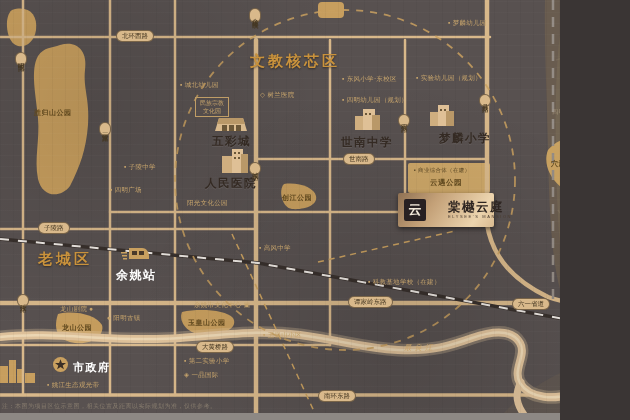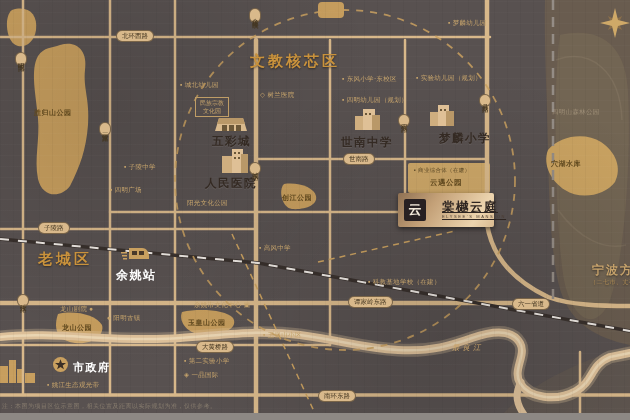--- a/index.html
+++ b/index.html
@@ -1,48 +1,48 @@
 <!DOCTYPE html>
 <html><head>
 <meta charset="utf-8">
 <style>
   html,body{margin:0;padding:0;background:#3a3534;}
-  .map{position:relative;width:630px;height:420px;background:#585150;overflow:hidden;
+  .map{position:relative;width:560px;height:420px;background:#585150;overflow:hidden;
        font-family:"Liberation Sans","DejaVu Sans",sans-serif;}
   .map::before{content:"";position:absolute;inset:0;
     background:
       repeating-linear-gradient(0deg, rgba(255,255,255,.015) 0 1px, transparent 1px 11px),
       repeating-linear-gradient(90deg, rgba(0,0,0,.03) 0 1px, transparent 1px 13px),
       radial-gradient(circle at 18% 25%, rgba(0,0,0,.10), transparent 45%),
       radial-gradient(circle at 70% 80%, rgba(0,0,0,.12), transparent 50%);
     pointer-events:none;z-index:5;}
   svg.base{position:absolute;left:0;top:0;z-index:1;}
   .lbl{position:absolute;color:#c4a26b;font-size:6.5px;line-height:1.25;white-space:nowrap;z-index:6;letter-spacing:.3px;}
   .lbl.dark{color:#5f4b28;}
   .lbl.faint{color:rgba(215,196,164,.42);}
-  .lbl.river-name{color:#caa469;letter-spacing:3px;font-size:7.5px;font-style:italic;margin-left:48px;}
+  .lbl.river-name{color:#caa469;letter-spacing:3px;font-size:7.5px;font-style:italic;}
   .region{position:absolute;color:#c9923c;font-weight:bold;font-size:15px;letter-spacing:3px;z-index:6;
           text-shadow:0 1px 2px rgba(0,0,0,.45);white-space:nowrap;}
   .region.sub{font-size:6px;letter-spacing:.5px;font-weight:normal;color:#b28d55;}
   .poi-dark{position:absolute;color:#342a23;font-weight:bold;font-size:11.5px;letter-spacing:1.5px;z-index:6;white-space:nowrap;
             text-shadow:0 1px 0 rgba(255,255,255,.08);}
   .poi-gold{position:absolute;color:#ffffff;font-weight:bold;font-size:12px;letter-spacing:1.5px;z-index:6;white-space:nowrap;}
   .parklbl{position:absolute;color:#60491f;font-size:7px;font-weight:bold;z-index:6;white-space:nowrap;letter-spacing:.5px;}
   .oval{position:absolute;background:#d9b98b;border:1px solid rgba(56,44,28,.6);border-radius:8px;color:#453722;
         font-size:6.5px;padding:1px 5px;white-space:nowrap;line-height:1.25;z-index:7;}
   .oval.vert{writing-mode:vertical-rl;padding:4px 1px;letter-spacing:1px;border-radius:7px;}
   .box-label{position:absolute;border:1px solid #bf9d66;padding:1px 4px;font-size:6px;line-height:1.35;
              color:#c4a26b;text-align:center;z-index:6;white-space:nowrap;}
   .icon-wrap{position:absolute;z-index:6;}
   .plaque{position:absolute;left:398px;top:193px;width:96px;height:34px;border-radius:2px;z-index:8;
           background:linear-gradient(125deg,#8f7153 0%,#c3a077 35%,#ecd4ae 80%,#d9ba90 100%);
           box-shadow:0 2px 5px rgba(0,0,0,.5);display:flex;align-items:center;padding:0 6px;box-sizing:border-box;}
   .plaque .logo-sq{width:22px;height:22px;background:#272022;border-radius:2px;color:#f2e9da;
           display:flex;align-items:center;justify-content:center;font-weight:bold;font-size:13px;flex:0 0 auto;}
-  .plaque .nm{margin-left:16px;color:#2e2521;text-decoration:underline;}
+  .plaque .nm{margin-left:22px;color:#2e2521;}
   .plaque .nm .cn{font-size:12.5px;font-weight:bold;letter-spacing:1.5px;line-height:1.1;white-space:nowrap;}
   .plaque .nm .en{font-size:4px;letter-spacing:1.6px;color:#4a3c30;white-space:nowrap;}
   .dev-box{position:absolute;left:423px;top:237px;width:76px;height:34px;background:#2b2422;border:1px solid #a8885f;
            border-radius:2px;z-index:8;display:flex;flex-direction:column;align-items:center;justify-content:center;
            box-shadow:0 2px 4px rgba(0,0,0,.45);}
   .dev-box .row{display:flex;align-items:center;gap:3px;}
   .dev-box .gname{color:#d8b98c;font-size:8px;font-weight:bold;letter-spacing:1px;line-height:1;}
   .dev-box .gen{color:#a38660;font-size:3px;letter-spacing:1px;line-height:1.4;}
   .dev-box .plot{color:#cfae80;font-size:7px;letter-spacing:2px;margin-top:2px;line-height:1;}
   .disclaimer{position:absolute;left:2px;top:402px;font-size:6px;color:#877c6e;z-index:6;letter-spacing:.5px;white-space:nowrap;}

